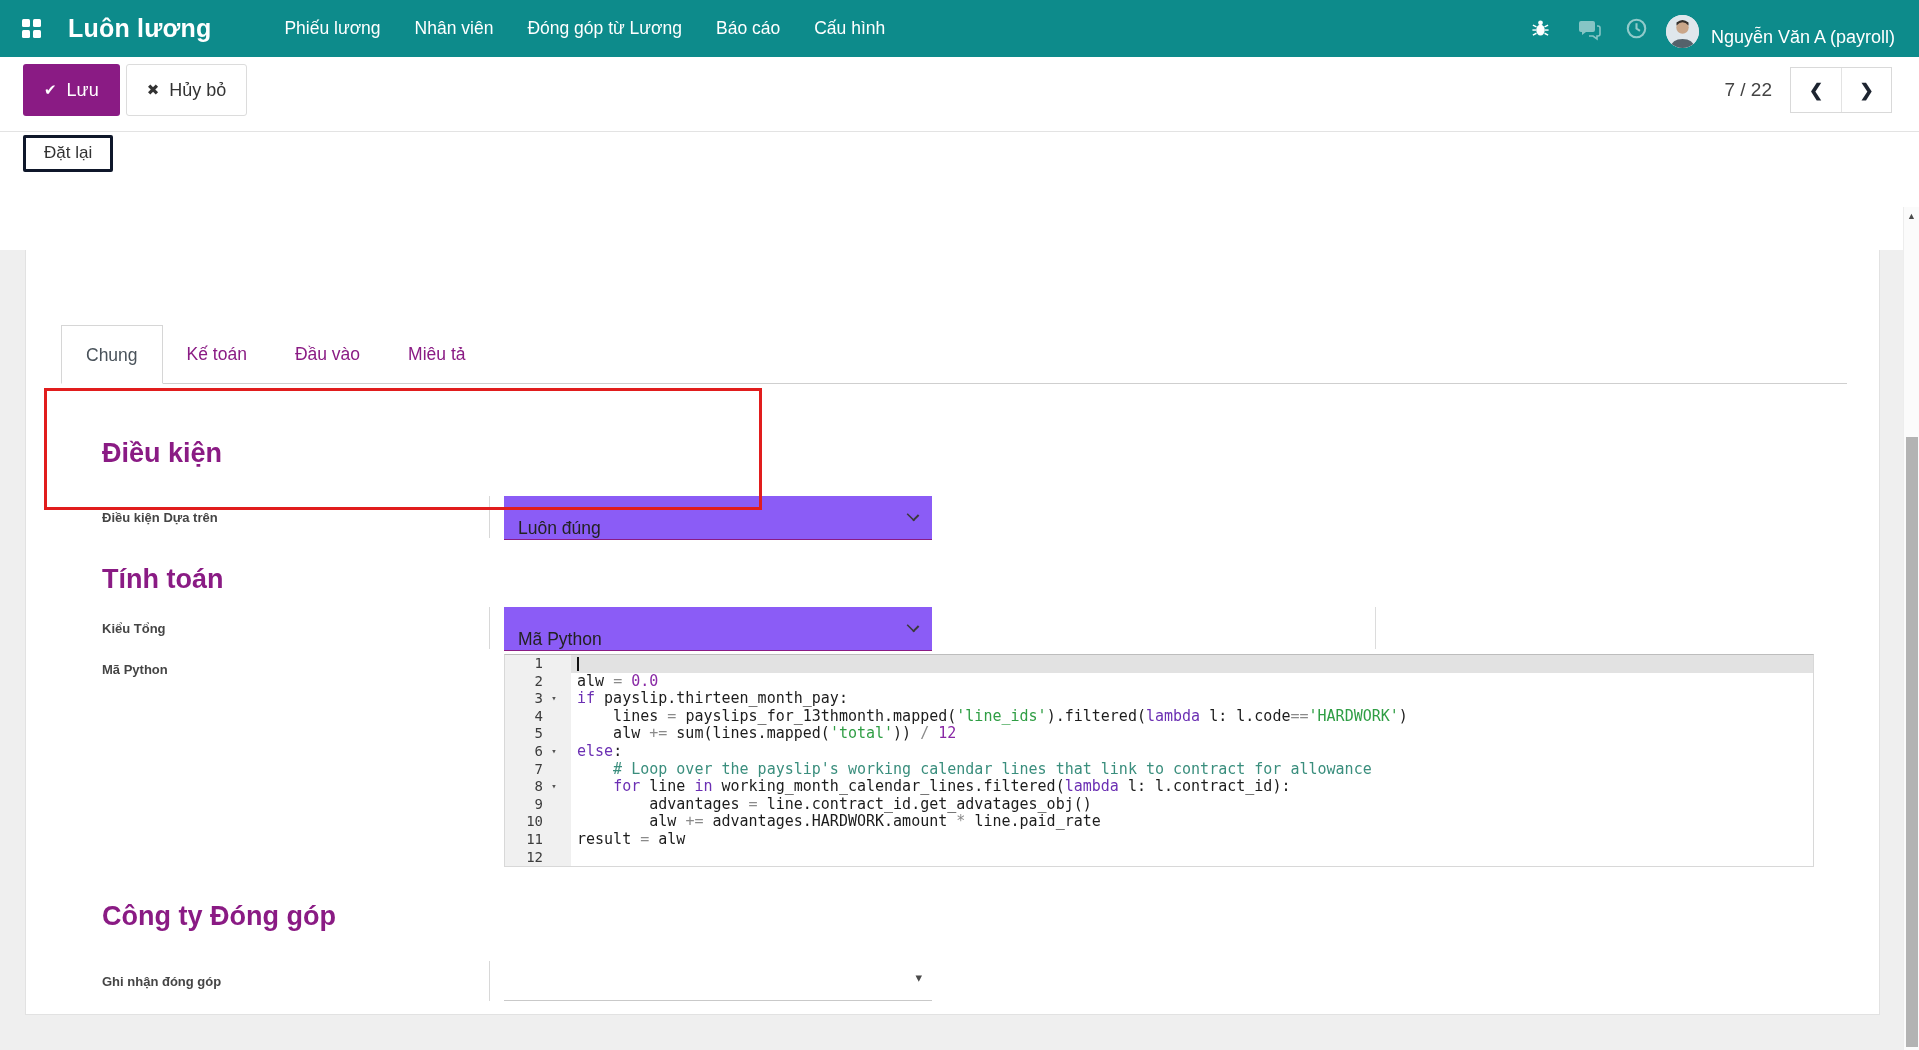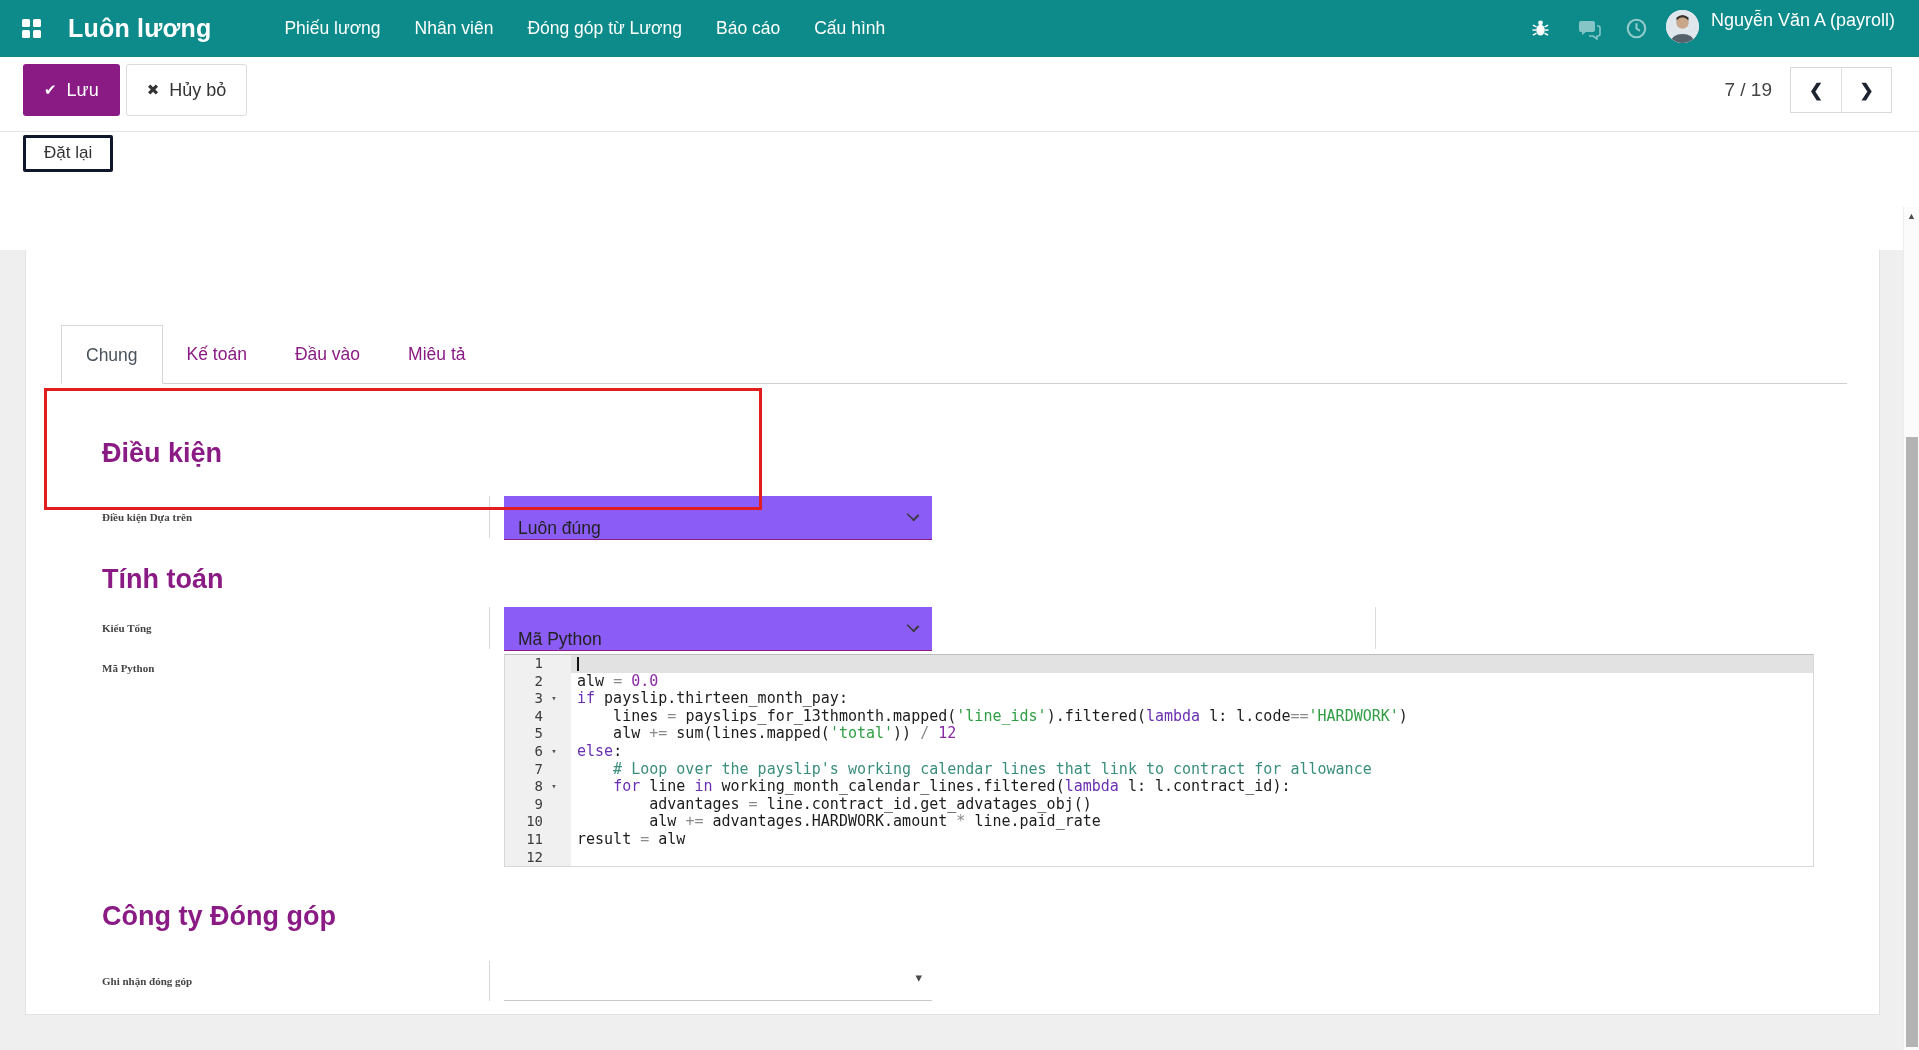--- a/index.html
+++ b/index.html
@@ -9,21 +9,21 @@
 
   
   .navbar { position:absolute; top:0; left:0; width:100%; height:57px; background:#0d8b8b;
             display:flex; align-items:center; color:#fff; }
   .apps-icon { width:20px; height:20px; margin:0 0 0 22px; display:grid;
                grid-template-columns:8px 8px; grid-template-rows:8px 8px; gap:3px; cursor:pointer; }
   .apps-icon span { background:#fff; border-radius:1.5px; }
   .brand { font-size:25px; font-weight:700; margin-left:26px; letter-spacing:.2px; }
   .nav-menu { display:flex; margin-left:60px; gap:8px; }
   .nav-item { padding:18px 13px; font-size:17.5px; cursor:pointer; white-space:nowrap; }
-  .nav-right { margin-left:auto; display:flex; align-items:flex-start; gap:10px; padding-right:24px; }
+  .nav-right { margin-left:auto; display:flex; align-items:flex-end; gap:10px; padding-right:24px; }
   .nav-icon { width:38px; height:38px; display:flex; align-items:center; justify-content:center; cursor:pointer; }
   .avatar { width:33px; height:33px; border-radius:50%; overflow:hidden; background:#e4ebf0; flex:0 0 auto; }
   .user-name { font-size:18px; margin-left:2px; white-space:nowrap; }
 
   
   .breadcrumb-row { padding:26px 0 0 23px; font-size:20px; display:flex; gap:9px; align-items:baseline; }
   .breadcrumb-link { color:#8a1b84; cursor:pointer; }
   .breadcrumb-sep { color:#9a9a9a; }
   .breadcrumb-current { color:#8a8a8a; }
   .buttons-row { margin-top:15px; padding:0 27px 0 23px; height:52px; display:flex; align-items:center; }
@@ -54,21 +54,21 @@
   .section-title { color:#8a1b84; font-size:27px; font-weight:700; line-height:40px; }
   .t-condition { margin-top:49px; }
   .t-computation { margin-top:21px; }
   .t-contribution { margin-top:29px; }
 
   .field-row { display:flex; position:relative; }
   .row-condition { margin-top:23px; height:42px; }
   .row-amount { margin-top:8px; height:42px; }
   .row-code { margin-top:5px; }
   .row-contrib { margin-top:25px; height:40px; }
-  .field-label { width:388px; display:flex; align-items:center; font-size:11px; font-weight:700; color:#454545;font-family:Liberation Serif, serif; }
+  .field-label { width:388px; display:flex; align-items:center; font-size:13px; font-weight:700; color:#454545; }
   .bordered .field-label { border-right:1px solid #d8d8d8; align-self:stretch; }
   .row-code .field-label { align-items:flex-start; padding-top:8px; }
   .field-value { margin-left:14px; }
 
   .select-box { width:428px; height:44px; background:#8b5cf6; border-bottom:1px solid #8a1b84;
                 display:flex; align-items:flex-end; padding:0 14px; font-size:17.5px; color:#222;
                 position:relative; cursor:pointer; }
   .chev { position:absolute; right:14px; top:14px; width:10px; height:10px;
           border-right:2px solid #3a3a3a; border-bottom:2px solid #3a3a3a; transform:rotate(45deg) scaleY(.8); }
   .empty-field { width:428px; height:40px; border-bottom:1px solid #c9c9c9; position:relative; cursor:pointer; }
@@ -163,21 +163,21 @@
   <div class="buttons-row">
     <div class="btn btn-primary">
       <span class="ico">✔</span>
       <span>Lưu</span>
     </div>
     <div class="btn btn-default">
       <span class="ico">✖</span>
       <span>Hủy bỏ</span>
     </div>
     <div class="pager">
-      <span class="pager-value">7 / 19</span>
+      <span class="pager-value">7 / 22</span>
       <div class="pager-btns">
         <div class="pager-btn">❮</div>
         <div class="pager-btn">❯</div>
       </div>
     </div>
   </div>
 
   <div class="secondary-row">
     <button class="btn-reset">Đặt lại</button>
   </div>

